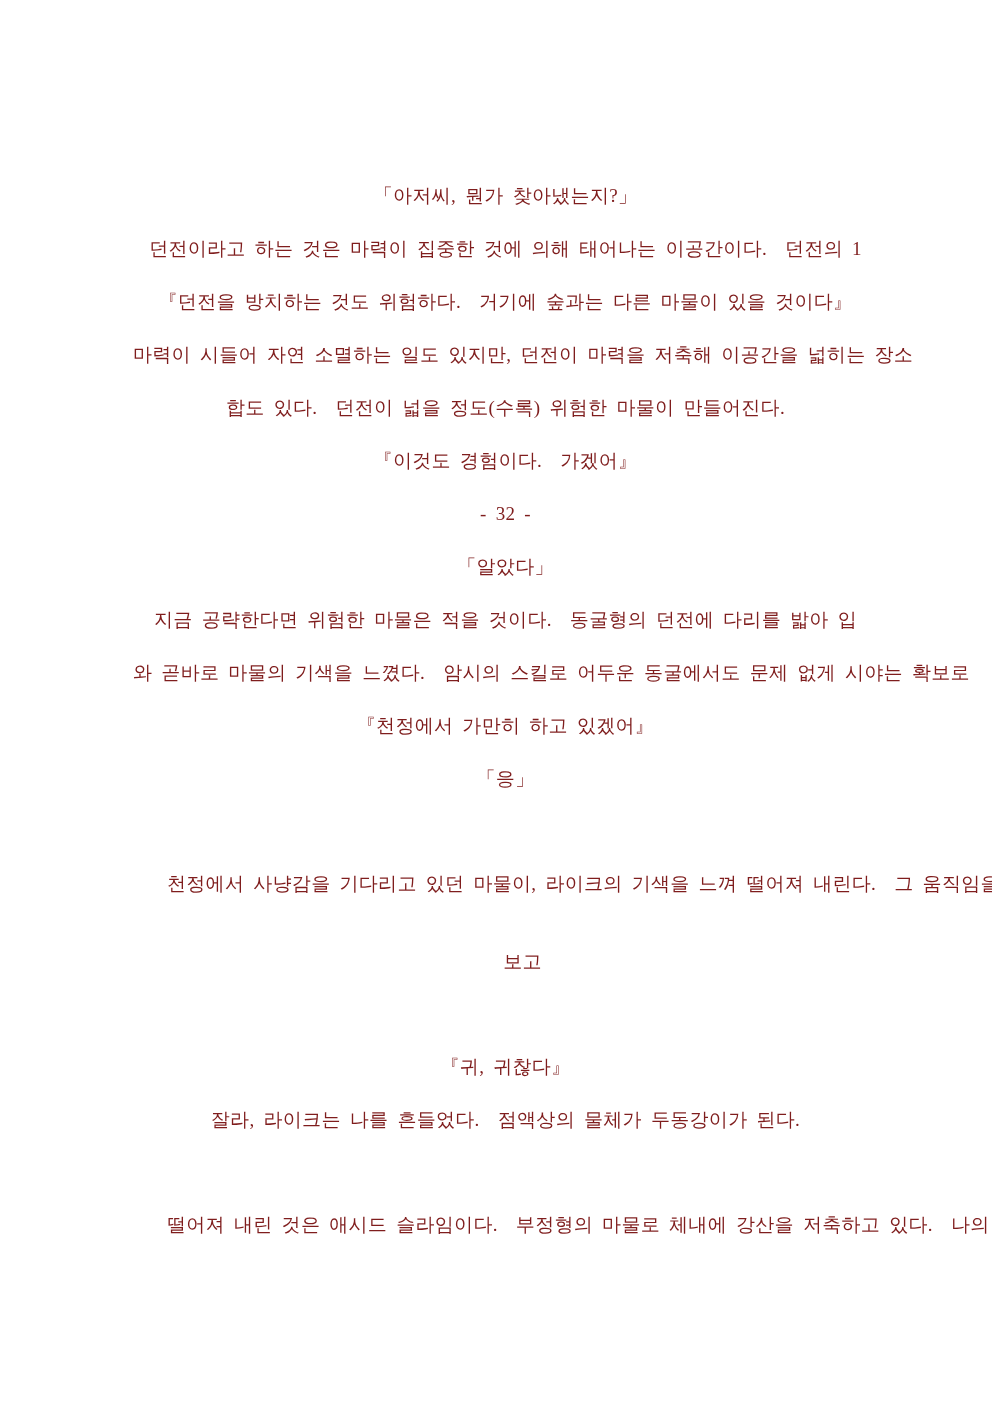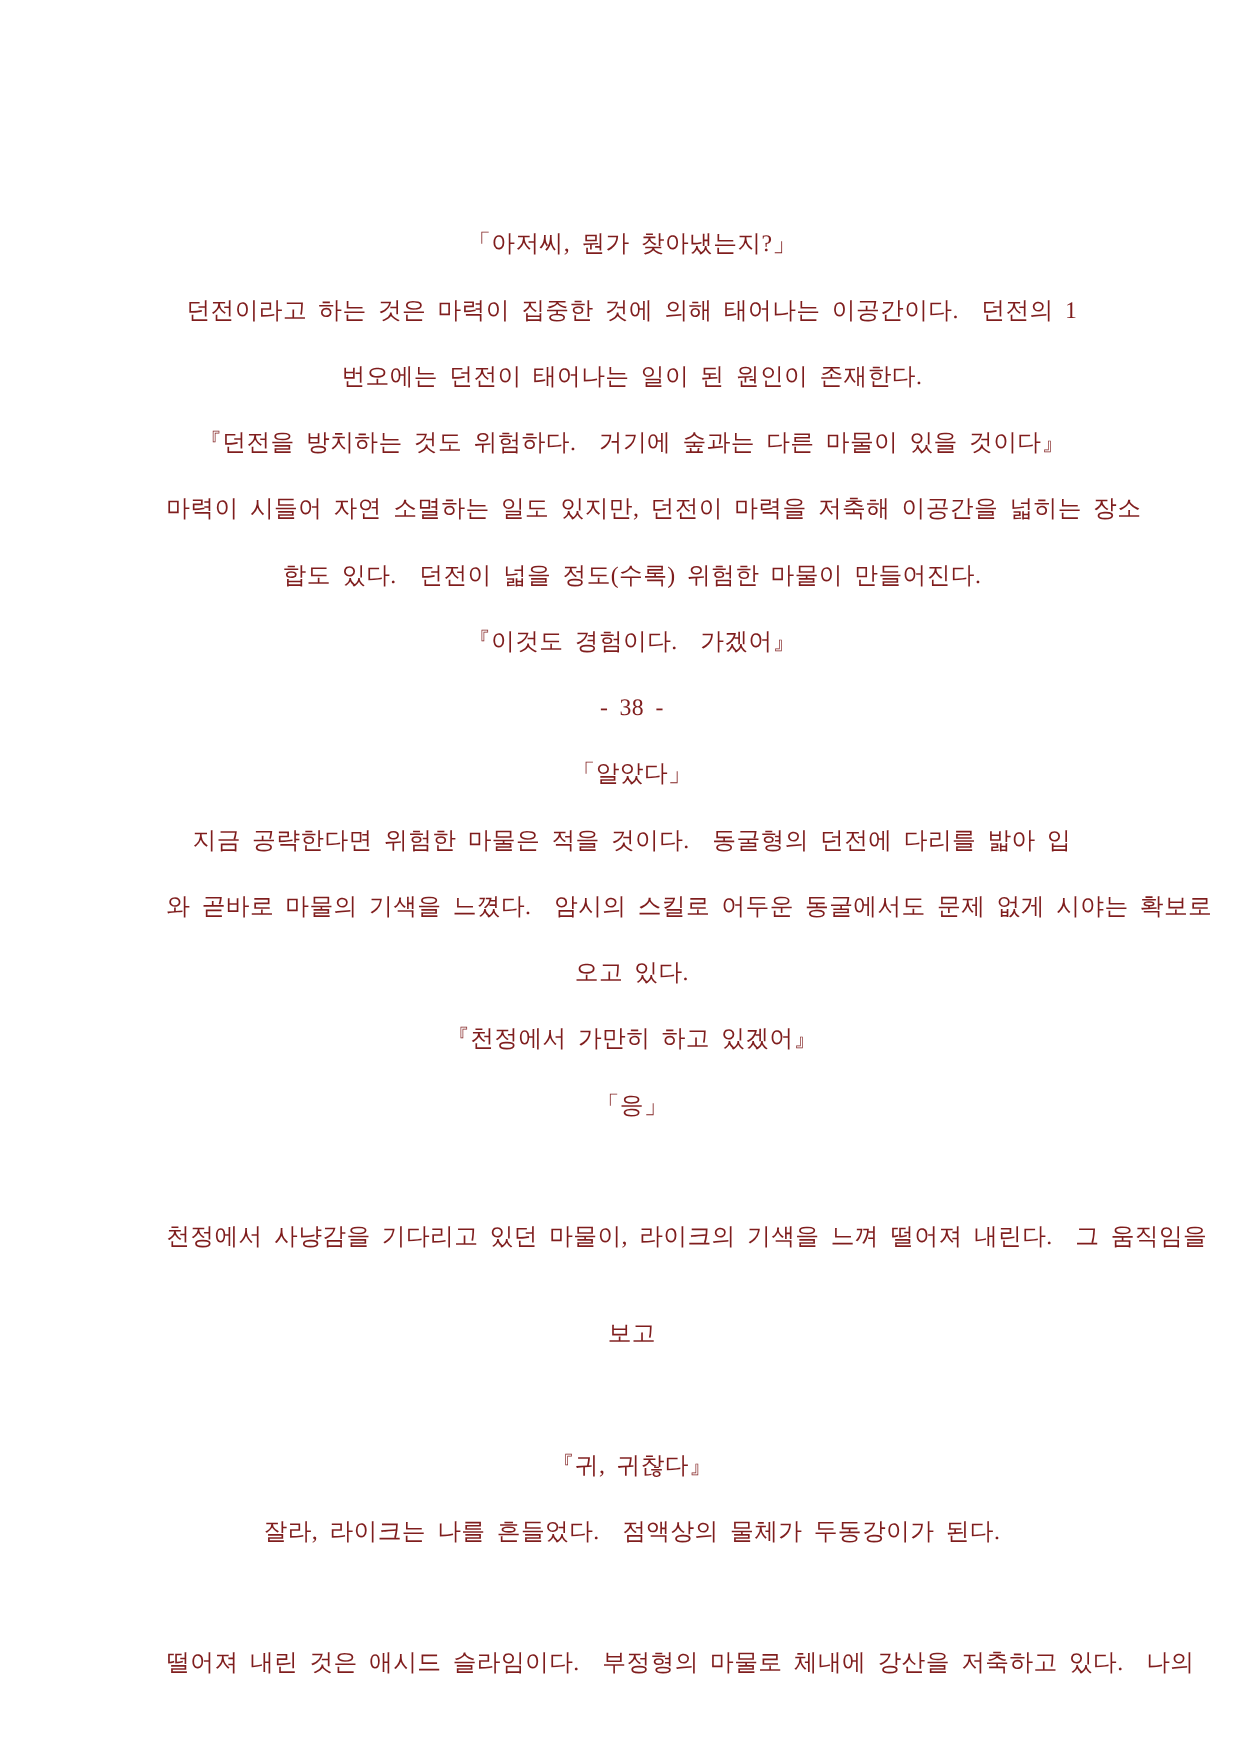--- a/index.html
+++ b/index.html
@@ -26,46 +26,45 @@
     font-size: 19px;
     line-height: 26px;
     color: #7f1d1d;
     white-space: pre;
     word-spacing: 4px;
     letter-spacing: 0.3px;
     text-align: center;
   }
   .para .line {
     display: block;
+    margin-left: 34px;
   }
   .underlined {
     text-underline-offset: 3px;
   }
   .page-number {
     
   }
 </style>
 </head>
 <body>
 
 <div class="page">
   <div class="text-block">
 
     <p class="para">「아저씨, 뭔가 찾아냈는지?」</p>
     <p class="para">던전이라고 하는 것은 마력이 집중한 것에 의해 태어나는 이공간이다.  던전의 1</p>
-    <p class="para">번오에는 던전이 태어나는 일이 된 원인이 존재한다.</p>
     <p class="para">『던전을 방치하는 것도 위험하다.  거기에 숲과는 다른 마물이 있을 것이다』</p>
     <p class="para">마력이 시들어 자연 소멸하는 일도 있지만, 던전이 마력을 저축해 이공간을 넓히는 장소</p>
     <p class="para">합도 있다.  던전이 넓을 정도(수록) 위험한 마물이 만들어진다.</p>
     <p class="para">『이것도 경험이다.  가겠어』</p>
-    <p class="para page-number">- 38 -</p>
+    <p class="para page-number">- 32 -</p>
     <p class="para">「알았다」</p>
     <p class="para">지금 공략한다면 위험한 마물은 적을 것이다.  동굴형의 던전에 다리를 밟아 입</p>
     <p class="para">와 곧바로 마물의 기색을 느꼈다.  암시의 스킬로 어두운 동굴에서도 문제 없게 시야는 확보로</p>
-    <p class="para">오고 있다.</p>
     <p class="para">『천정에서 가만히 하고 있겠어』</p>
     <p class="para">「응」</p>
 
     <p class="para">
       <span class="line">천정에서 사냥감을 기다리고 있던 마물이, 라이크의 기색을 느껴 떨어져 내린다.  그 움직임을</span>
       <span class="line underlined">보고</span>
     </p>
 
     <p class="para">『귀, 귀찮다』</p>
     <p class="para">잘라, 라이크는 나를 흔들었다.  점액상의 물체가 두동강이가 된다.</p>

